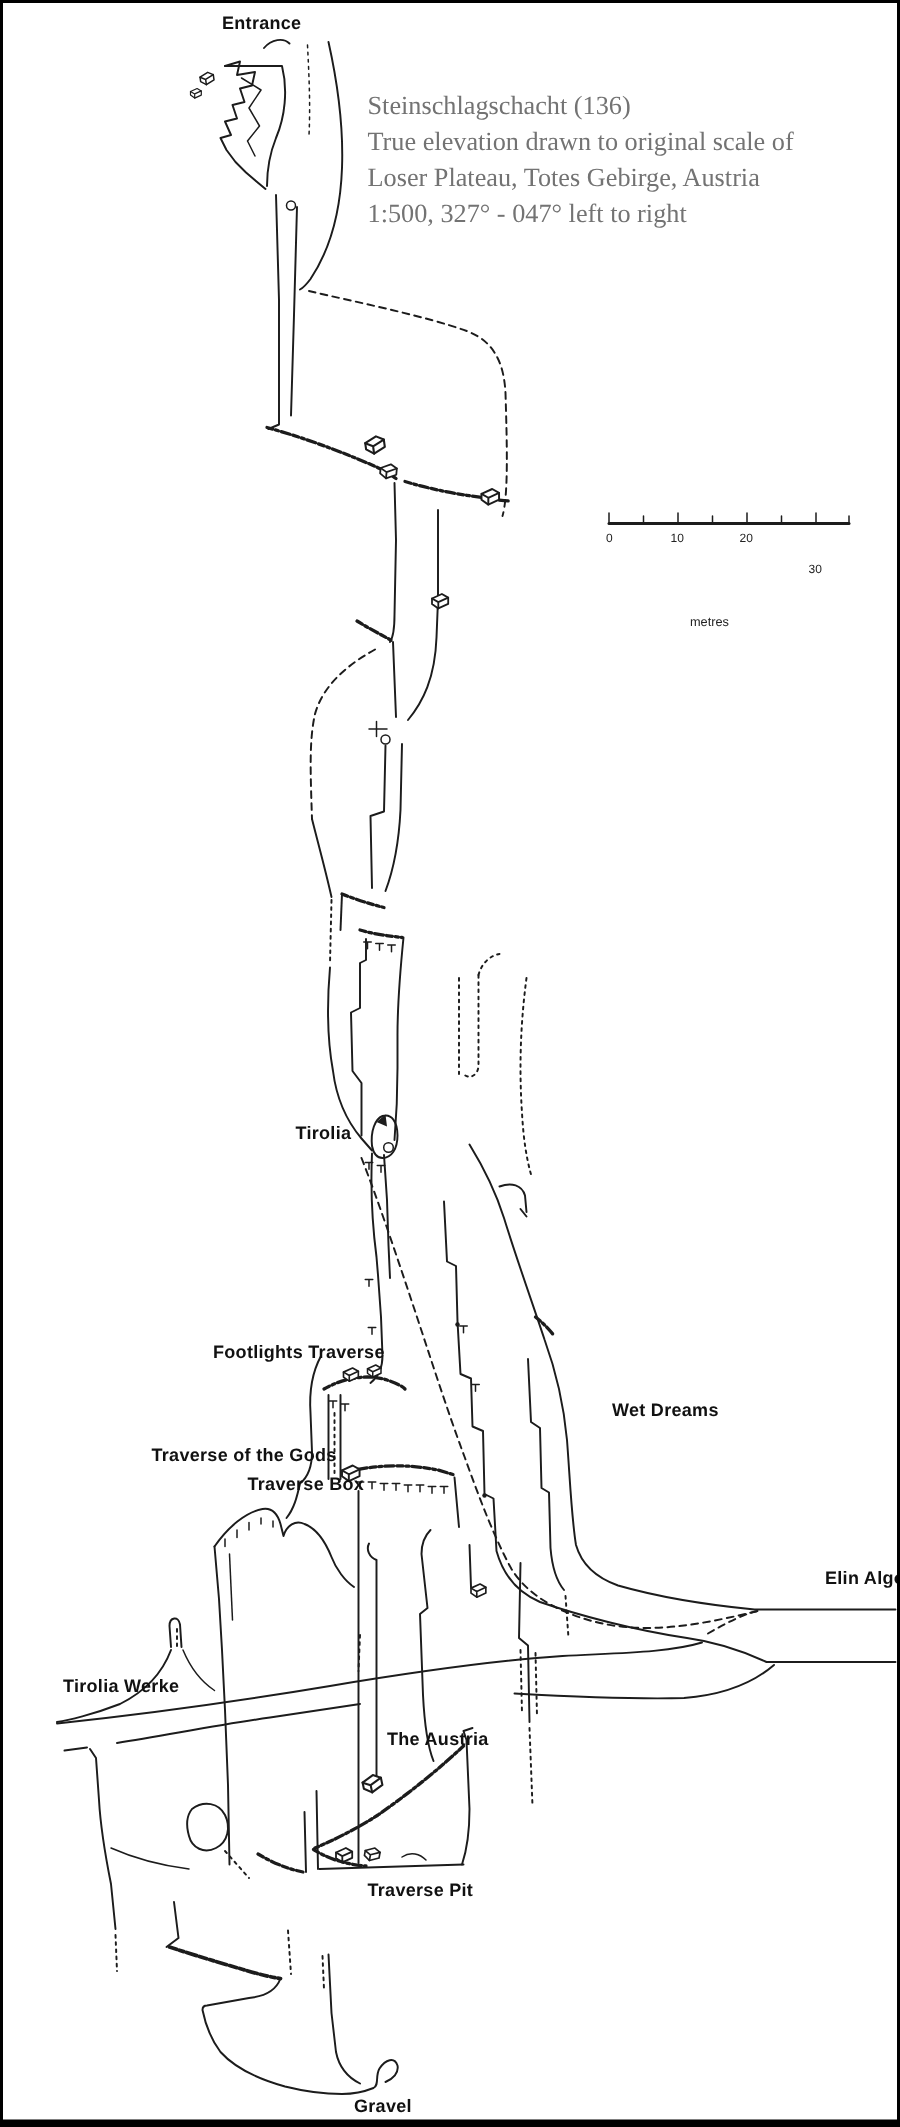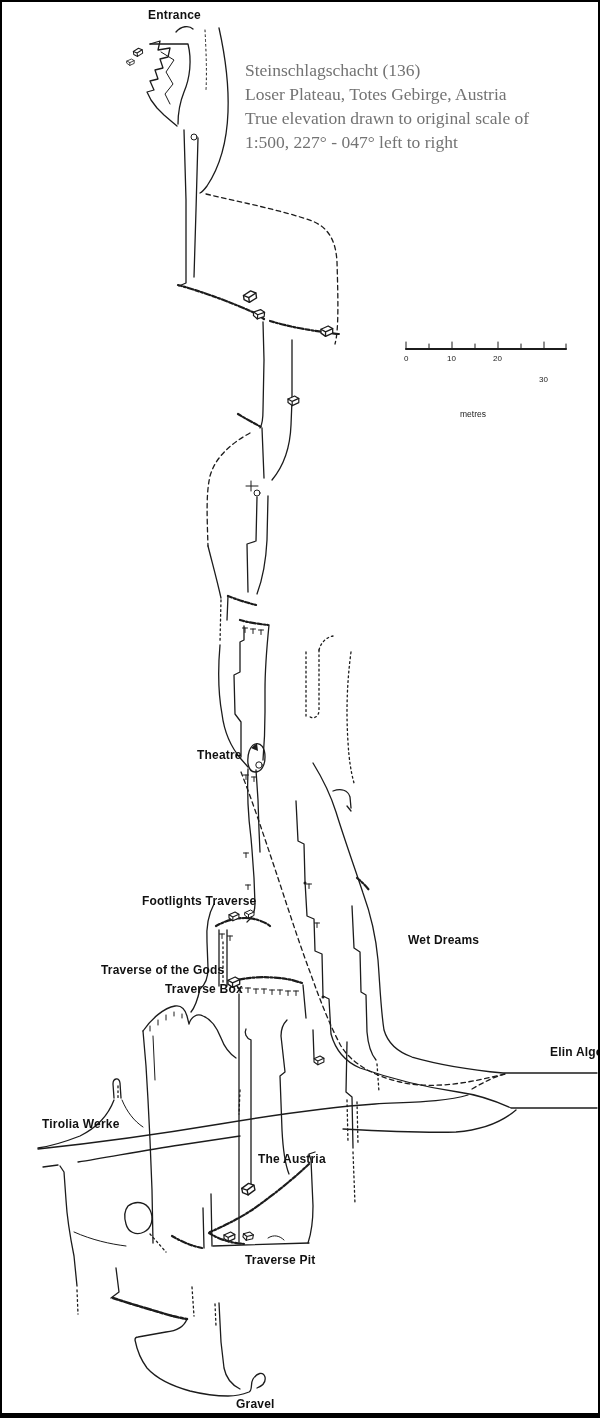--- a/index.html
+++ b/index.html
@@ -212,33 +212,33 @@
     </g>
 
     <g>
       <path class="ink thick" d="M406,349 L566,349"></path>
       <path class="ink thin" d="M406,349 V342 M429,349 V344 M452,349 V342 M475,349 V344 M498,349 V342 M521,349 V344 M544,349 V342 M566,349 V344"></path>
     </g>
   </svg>
 
   <div class="titleblock">
     <div>Steinschlagschacht (136)</div>
+    <div>True elevation drawn to original scale of</div>
     <div>Loser Plateau, Totes Gebirge, Austria</div>
-    <div>True elevation drawn to original scale of</div>
-    <div>1:500, 227° - 047° left to right</div>
+    <div>1:500, 327° - 047° left to right</div>
   </div>
 
   <span class="ticklabel" style="left:402px;top:352px;">0</span>
   <span class="ticklabel" style="left:445px;top:352px;">10</span>
   <span class="ticklabel" style="left:491px;top:352px;">20</span>
   <span class="ticklabel" style="left:537px;top:340px;margin-top:33px;">30</span>
   <span class="unitlabel" style="left:458px;top:363px;margin-top:44px;">metres</span>
 
   <span class="maplabel" style="left:117px;top:6px;">Entrance</span>
-  <span class="maplabel" style="left:166px;top:746px;">Theatre</span>
+  <span class="maplabel" style="left:166px;top:746px;">Tirolia</span>
   <span class="maplabel" style="left:111px;top:892px;">Footlights Traverse</span>
   <span class="maplabel" style="left:70px;top:961px;">Traverse of the Gods</span>
   <span class="maplabel" style="left:134px;top:980px;">Traverse Box</span>
   <span class="maplabel" style="left:377px;top:931px;">Wet Dreams</span>
   <span class="maplabel" style="left:519px;top:1043px;">Elin Algor</span>
   <span class="maplabel" style="left:11px;top:1115px;">Tirolia Werke</span>
   <span class="maplabel" style="left:227px;top:1150px;">The Austria</span>
   <span class="maplabel" style="left:214px;top:1251px;">Traverse Pit</span>
   <span class="maplabel" style="left:205px;top:1395px;">Gravel</span>
 

